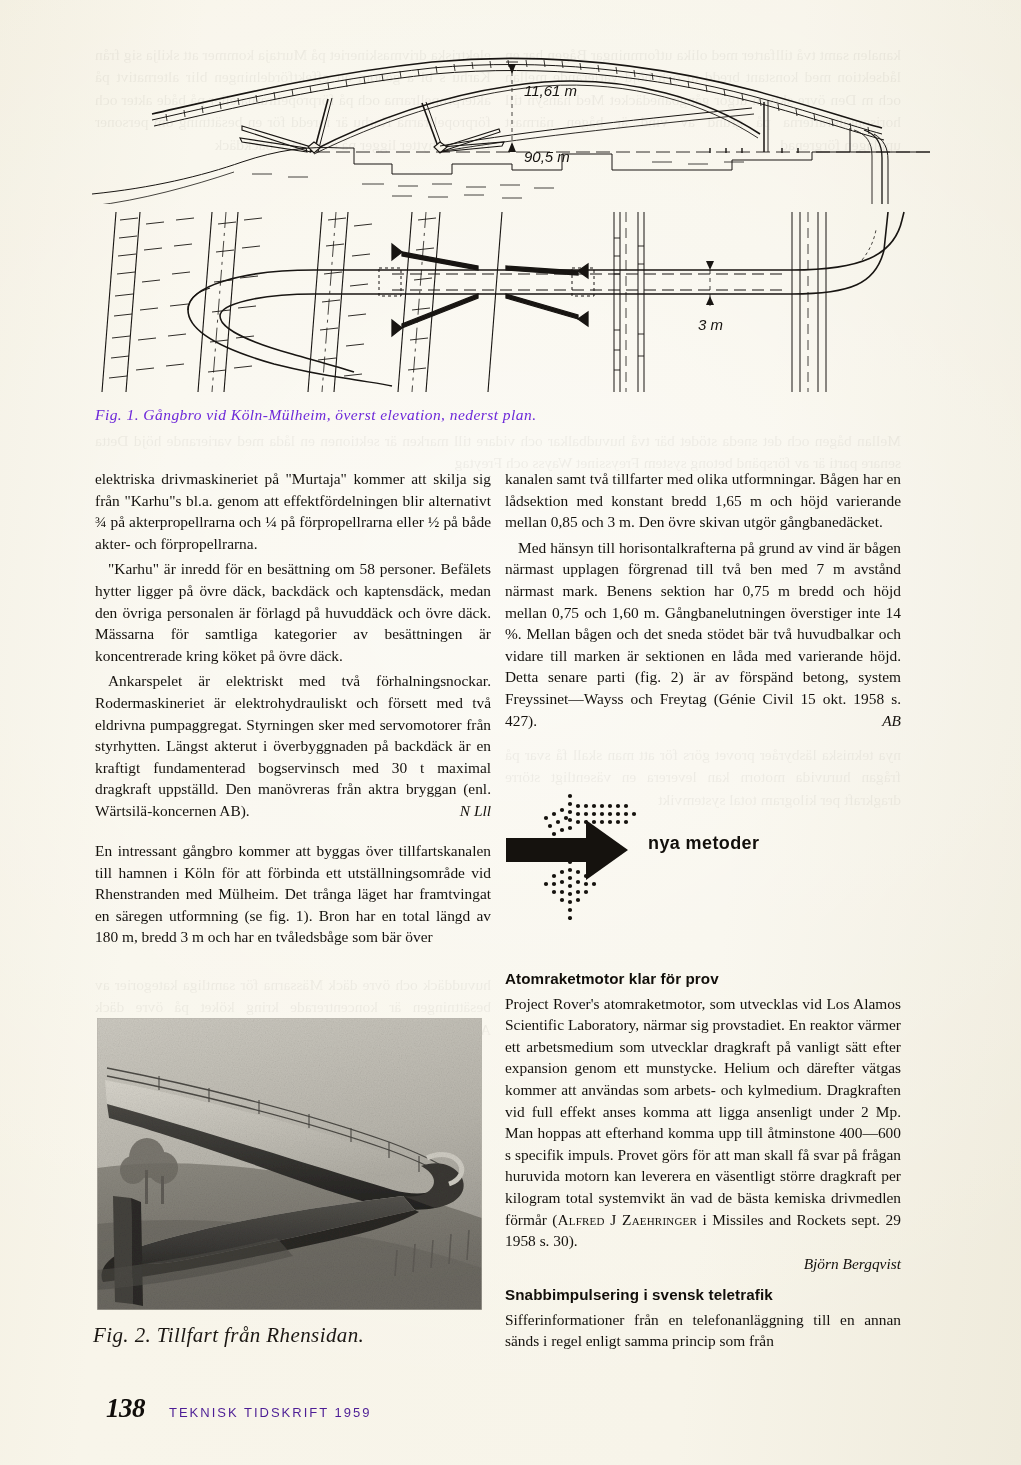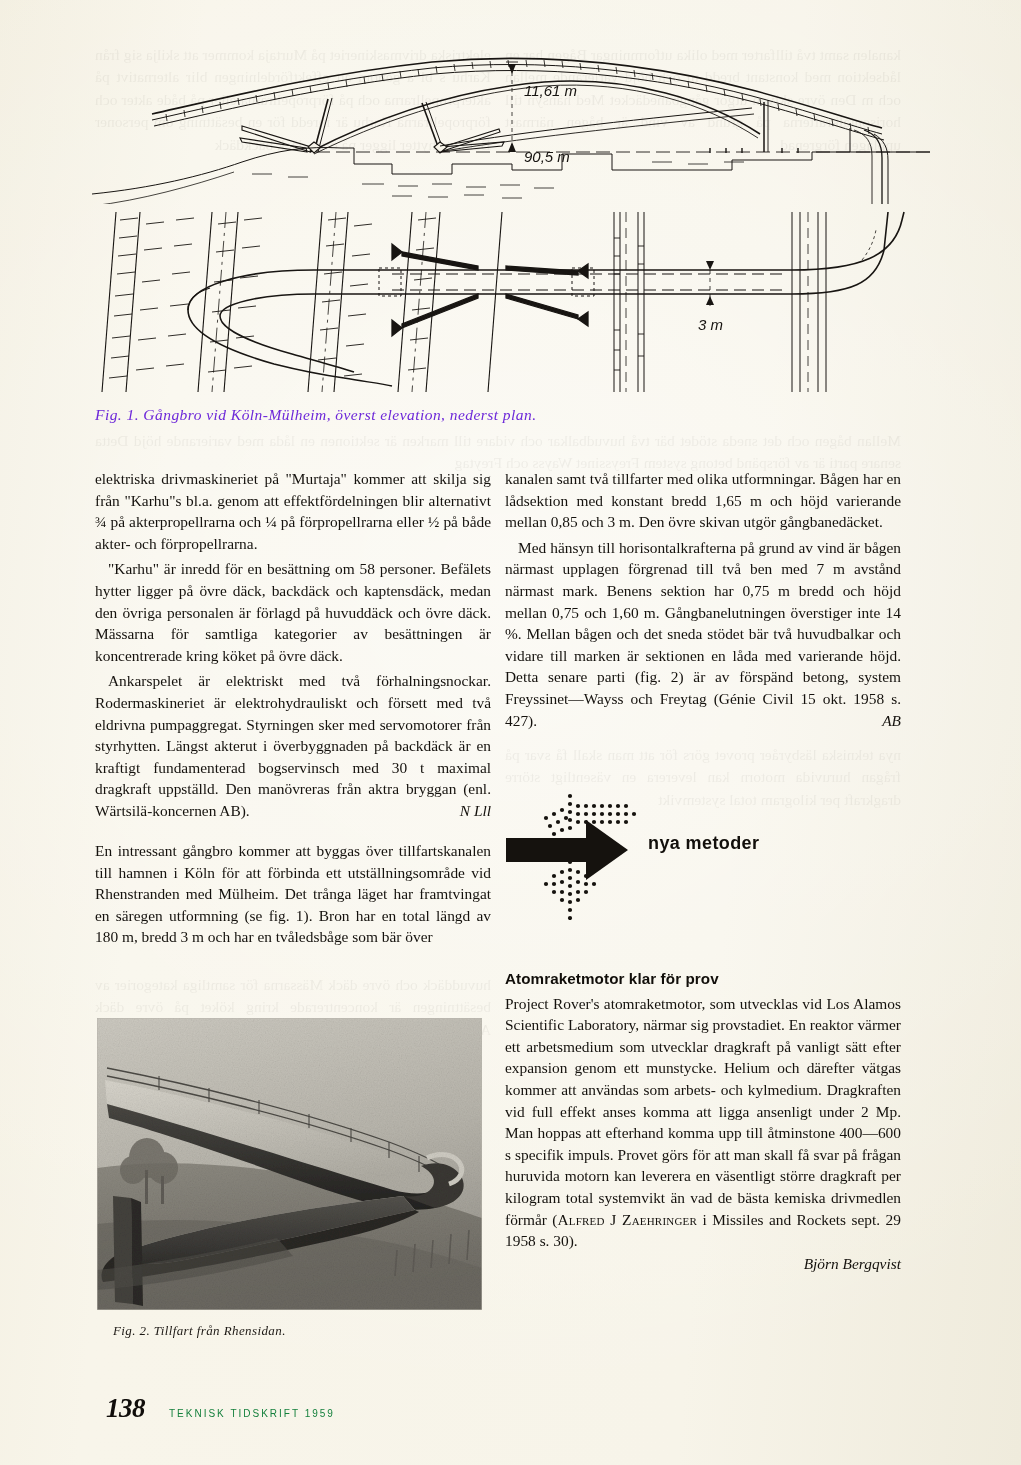--- a/index.html
+++ b/index.html
@@ -130,25 +130,25 @@
     top: 1018px;
     width: 385px;
     height: 292px;
     overflow: hidden;
     background: #8e8c83;
   }
   .fig2 svg { display:block; width: 100%; height: 100%; }
 
   .fig2-caption {
     position: absolute;
-    left: 113px;
+    left: 93px;
     top: 1323px;
     font-family: "Liberation Serif", serif;
     font-style: italic;
-    font-size: 13px;
+    font-size: 21px;
     letter-spacing: 0.4px;
     color: #1c1814;
   }
 
   
   .footer {
     position: absolute;
     left: 106px;
     top: 1393px;
     display: flex;
@@ -158,23 +158,23 @@
   .folio {
     font-family: "Liberation Serif", serif;
     font-weight: bold;
     font-style: italic;
     font-size: 27px;
     color: #100d0a;
     letter-spacing: -0.5px;
   }
   .footer-title {
     font-family: "Liberation Sans", sans-serif;
-    font-size: 10px;
+    font-size: 13px;
     letter-spacing: 2.0px;
-    color: #15803d;
+    color: #4c1d95;
   }
 
   .dim-label {
     font-family: "Liberation Sans", sans-serif;
     font-style: italic;
     font-size: 15px;
     fill: #161310;
   }
 </style>
 </head>
@@ -562,20 +562,24 @@
     </svg>
     <div class="banner-label">nya metoder</div>
   </div>
 
   <div class="col right" style="top:968px;">
     <h2 class="subhead">Atomraketmotor klar för prov</h2>
     <p><span>Project Rover's atomraketmotor, som utvecklas vid Los Alamos Scientific Laboratory, närmar sig provstadiet. En reaktor värmer ett arbetsmedium som utvecklar dragkraft på vanligt sätt efter expansion genom ett munstycke. Helium och därefter vätgas kommer att användas som arbets- och kylmedium. Dragkraften vid full effekt anses komma att ligga ansenligt under 2 Mp. Man hoppas att efterhand komma upp till åtminstone 400—600 s specifik impuls. Provet görs för att man skall få svar på frågan huruvida motorn kan leverera en väsentligt större dragkraft per kilogram total systemvikt än vad de bästa kemiska drivmedlen förmår (</span><span class="smallcaps">Alfred J Zaehringer</span><span> i Missiles and Rockets sept. 29 1958 s. 30).</span></p>
     <div class="sig-block">Björn Bergqvist</div>
   </div>
 
+  <div class="col right" style="top:1284px;">
+    <h2 class="subhead">Snabbimpulsering i svensk teletrafik</h2>
+    <p>Sifferinformationer från en telefonanläggning till en annan sänds i regel enligt samma princip som från</p>
+  </div>
 
   <div class="fig2">
     <svg viewBox="0 0 385 292" xmlns="http://www.w3.org/2000/svg">
       <defs>
         <linearGradient id="skyG" x1="0" y1="0" x2="0.3" y2="1">
           <stop offset="0%" stop-color="#cdcac1"></stop>
           <stop offset="55%" stop-color="#b9b6ad"></stop>
           <stop offset="100%" stop-color="#9d9a92"></stop>
         </linearGradient>
         <linearGradient id="grassG" x1="0" y1="0" x2="0.2" y2="1">

